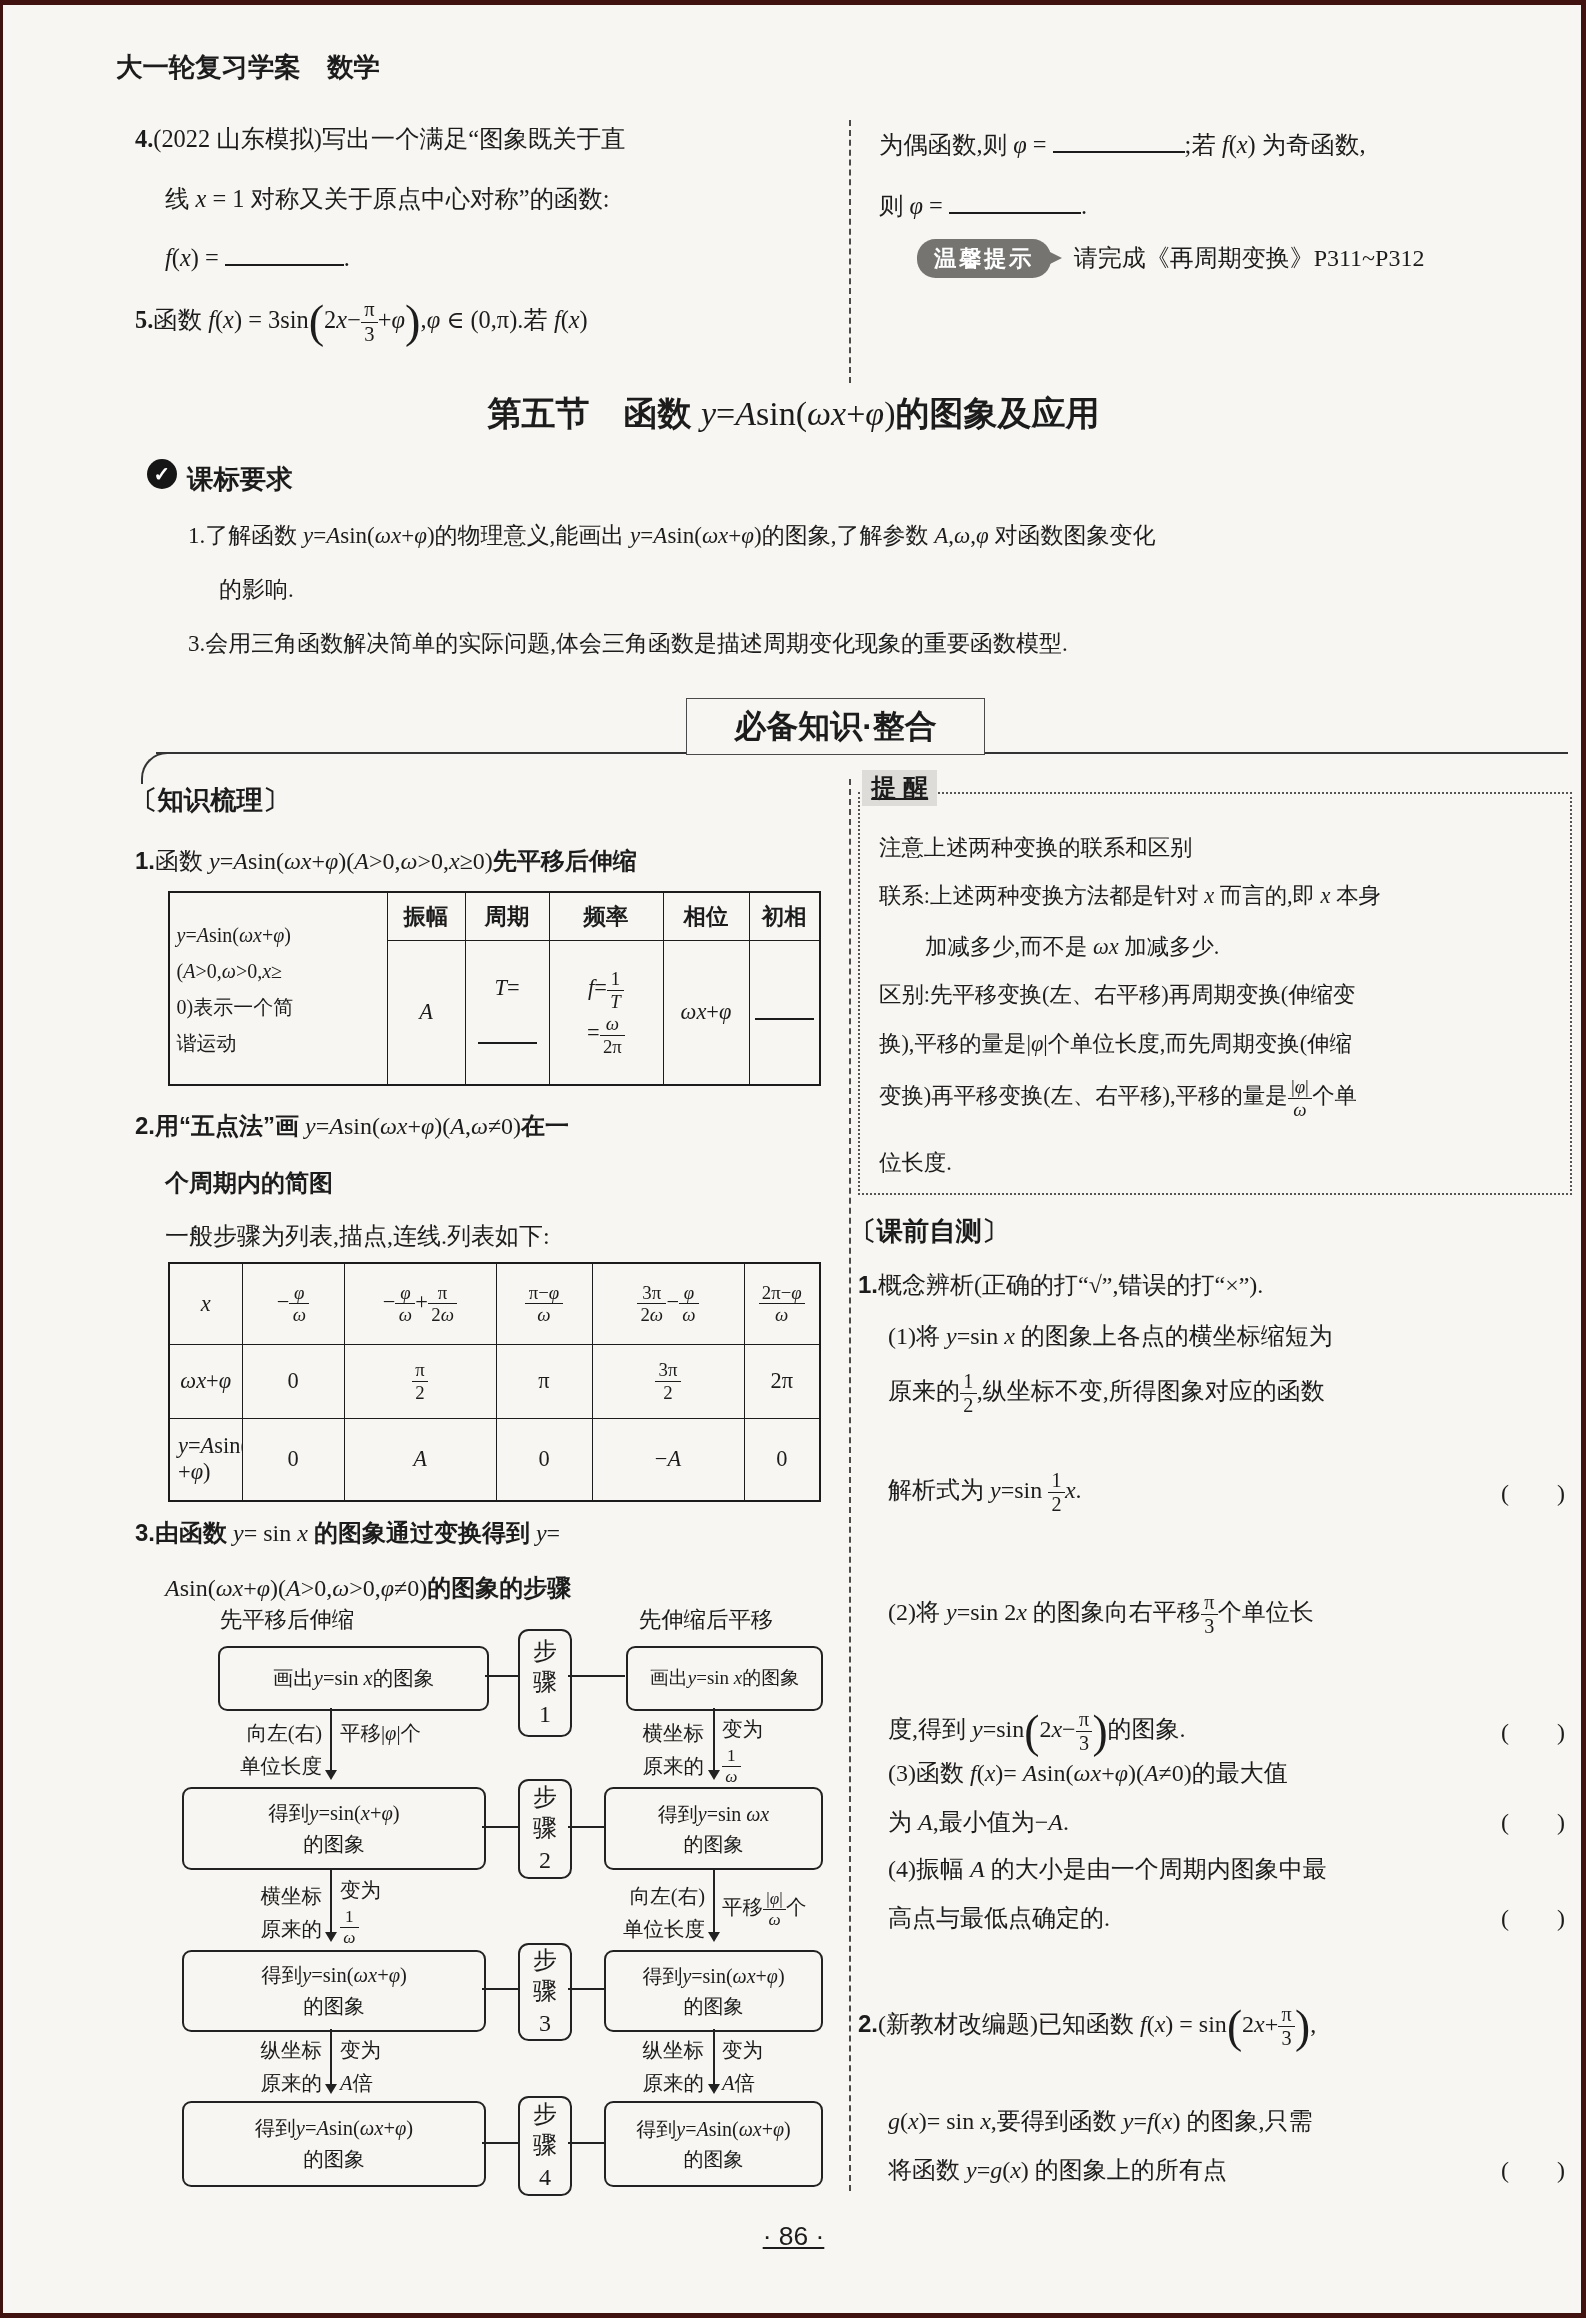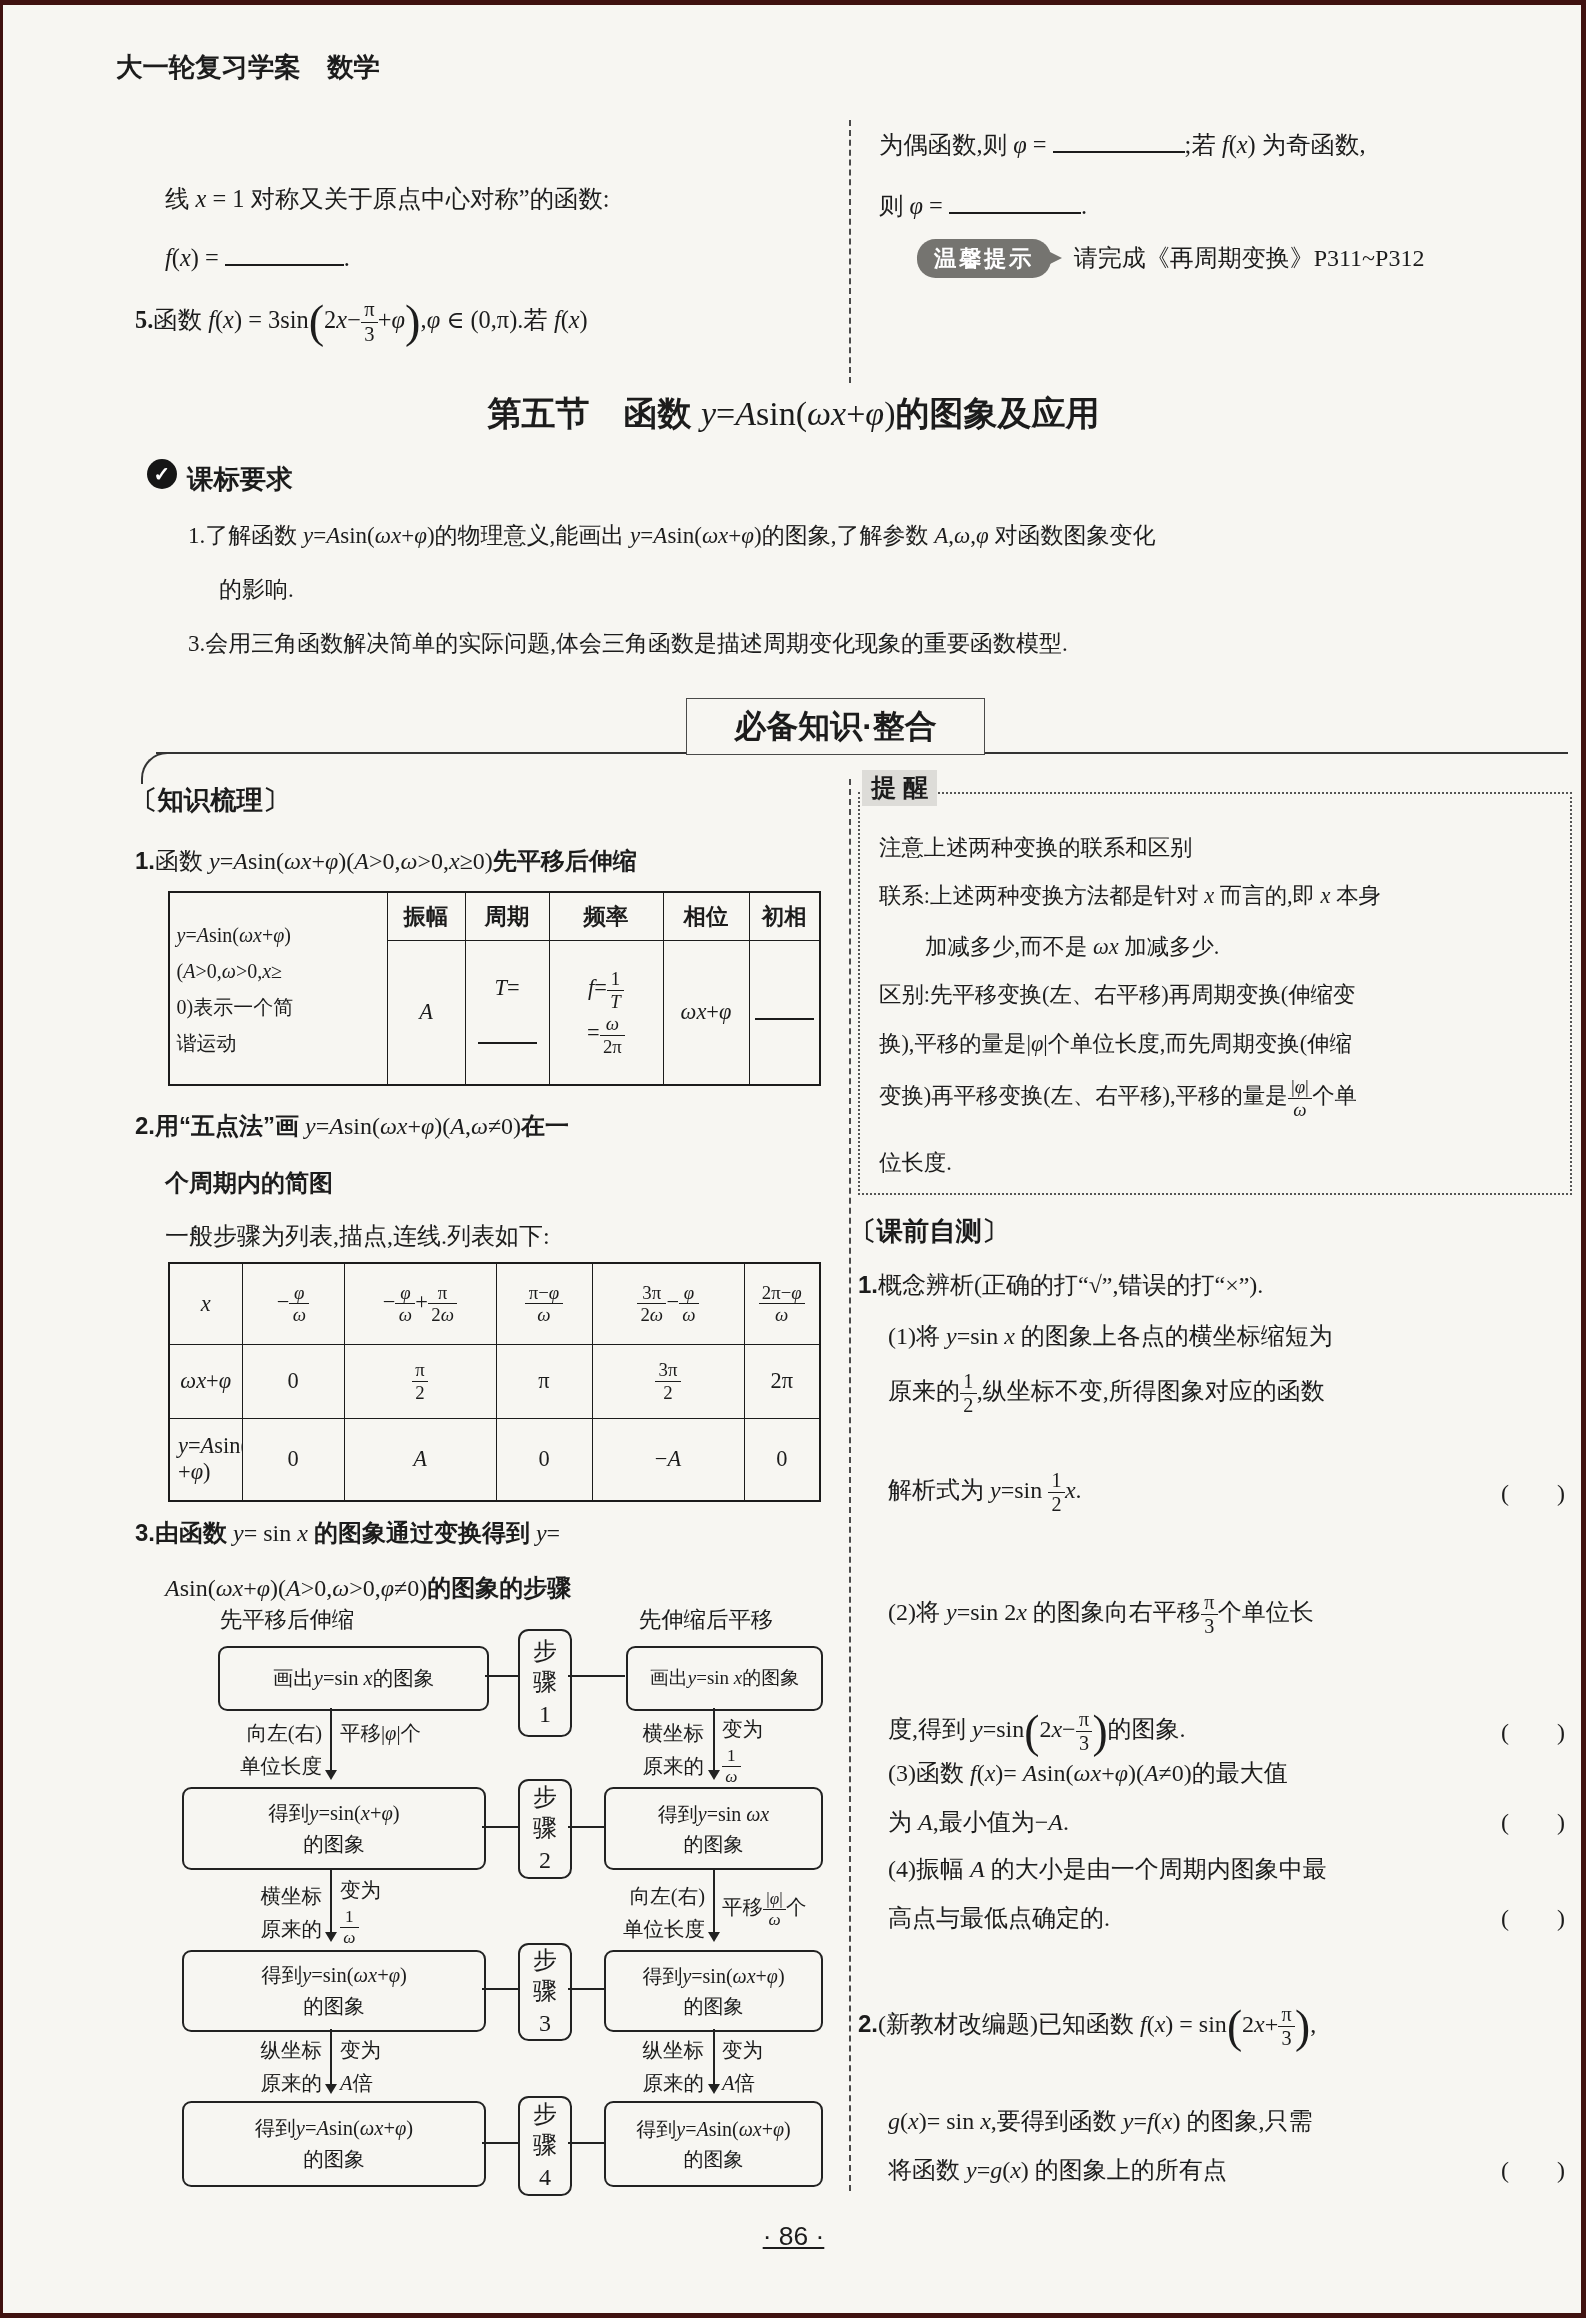--- a/index.html
+++ b/index.html
@@ -50,20 +50,21 @@
 
 <div class="page">
 
   <div class="edge" style="left:0;top:0;width:1587px;height:5.3px;"></div>
   <div class="edge" style="left:1581px;top:0;width:6px;height:2319px;"></div>
   <div class="edge" style="left:0;top:2313px;width:1587px;height:5.3px;"></div>
   <div class="edge" style="left:0;top:0;width:3.3px;height:2319px;"></div>
 
   <div class="ln f40 hei" style="left:116px;top:50px;">大一轮复习学案　数学</div>
 
+  <div class="ln f37" style="left:135px;top:123px;"><b>4.</b>(2022 山东模拟)写出一个满足“图象既关于直</div>
   <div class="ln f37" style="left:165px;top:183px;">线 <i>x</i> = 1 对称又关于原点中心对称”的函数:</div>
   <div class="ln f37" style="left:165px;top:242px;"><i>f</i>(<i>x</i>) = <span class="blank" style="width:119px"></span>.</div>
   <div class="ln f37" style="left:135px;top:298px;"><b>5.</b>函数 <i>f</i>(<i>x</i>) = 3sin<span class="bp">(</span>2<i>x</i>−<span class="fr"><span class="nu">π</span><span class="de">3</span></span>+<i>φ</i><span class="bp">)</span>,<i>φ</i> ∈ (0,π).若 <i>f</i>(<i>x</i>)</div>
 
   <div class="dash-v" style="left:849px;top:120px;height:263px;"></div>
 
   <div class="ln f37" style="left:879px;top:129px;">为偶函数,则 <i>φ</i> = <span class="blank" style="width:132px"></span>;若 <i>f</i>(<i>x</i>) 为奇函数,</div>
   <div class="ln f37" style="left:879px;top:190px;">则 <i>φ</i> = <span class="blank" style="width:132px"></span>.</div>
   <div class="ln" style="left:917px;top:239px;">
     <span class="tip-chip hei">温馨提示</span>
@@ -227,21 +228,21 @@
   <div class="albl al" style="left:340px;top:2034px;width:125px;">变为<br><i>A</i>倍</div>
 
   <div class="albl ar" style="left:597px;top:1717px;width:107px;">横坐标<br>原来的</div>
   <div class="albl al" style="left:722px;top:1713px;width:112px;">变为<br><span class="fr"><span class="nu">1</span><span class="de"><i>ω</i></span></span></div>
   <div class="albl ar" style="left:591px;top:1880px;width:114px;">向左(右)<br>单位长度</div>
   <div class="albl al" style="left:722px;top:1889px;width:122px;">平移<span class="fr"><span class="nu">|<i>φ</i>|</span><span class="de"><i>ω</i></span></span>个</div>
   <div class="albl ar" style="left:597px;top:2034px;width:107px;">纵坐标<br>原来的</div>
   <div class="albl al" style="left:722px;top:2034px;width:112px;">变为<br><i>A</i>倍</div>
 
   <div class="tx-box" style="left:858px;top:792px;width:710px;height:399px;"></div>
-  <div class="tx-chip" style="left:862px;top:770px;">提 醒</div>
+  <div class="tx-chip" style="left:862px;top:770px;text-decoration:underline;">提 醒</div>
   <div class="ln f34" style="left:879px;top:832px;">注意上述两种变换的联系和区别</div>
   <div class="ln f34" style="left:879px;top:880px;">联系:上述两种变换方法都是针对 <i>x</i> 而言的,即 <i>x</i> 本身</div>
   <div class="ln f34" style="left:879px;top:931px;margin-left:46px;">加减多少,而不是 <i>ωx</i> 加减多少.</div>
   <div class="ln f34" style="left:879px;top:979px;">区别:先平移变换(左、右平移)再周期变换(伸缩变</div>
   <div class="ln f34" style="left:879px;top:1028px;">换),平移的量是|<i>φ</i>|个单位长度,而先周期变换(伸缩</div>
   <div class="ln f34" style="left:879px;top:1076px;">变换)再平移变换(左、右平移),平移的量是<span class="fr"><span class="nu">|<i>φ</i>|</span><span class="de"><i>ω</i></span></span>个单</div>
   <div class="ln f34" style="left:879px;top:1147px;">位长度.</div>
 
   <div class="ln f40 hei" style="left:850px;top:1214px;">〔课前自测〕</div>
   <div class="ln f36" style="left:858px;top:1269px;"><b class="h">1.</b>概念辨析(正确的打“√”,错误的打“×”).</div>

